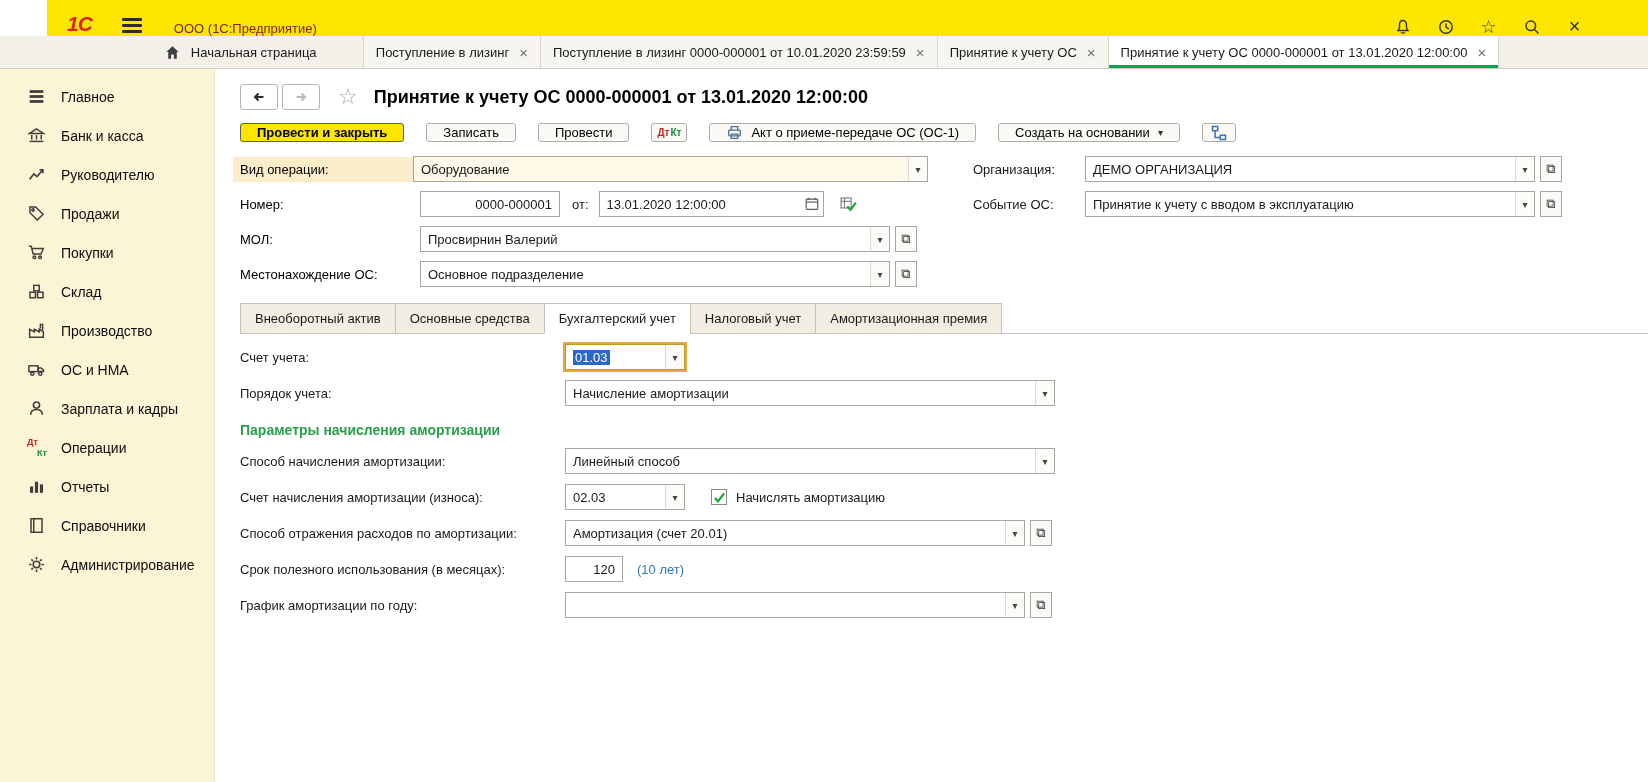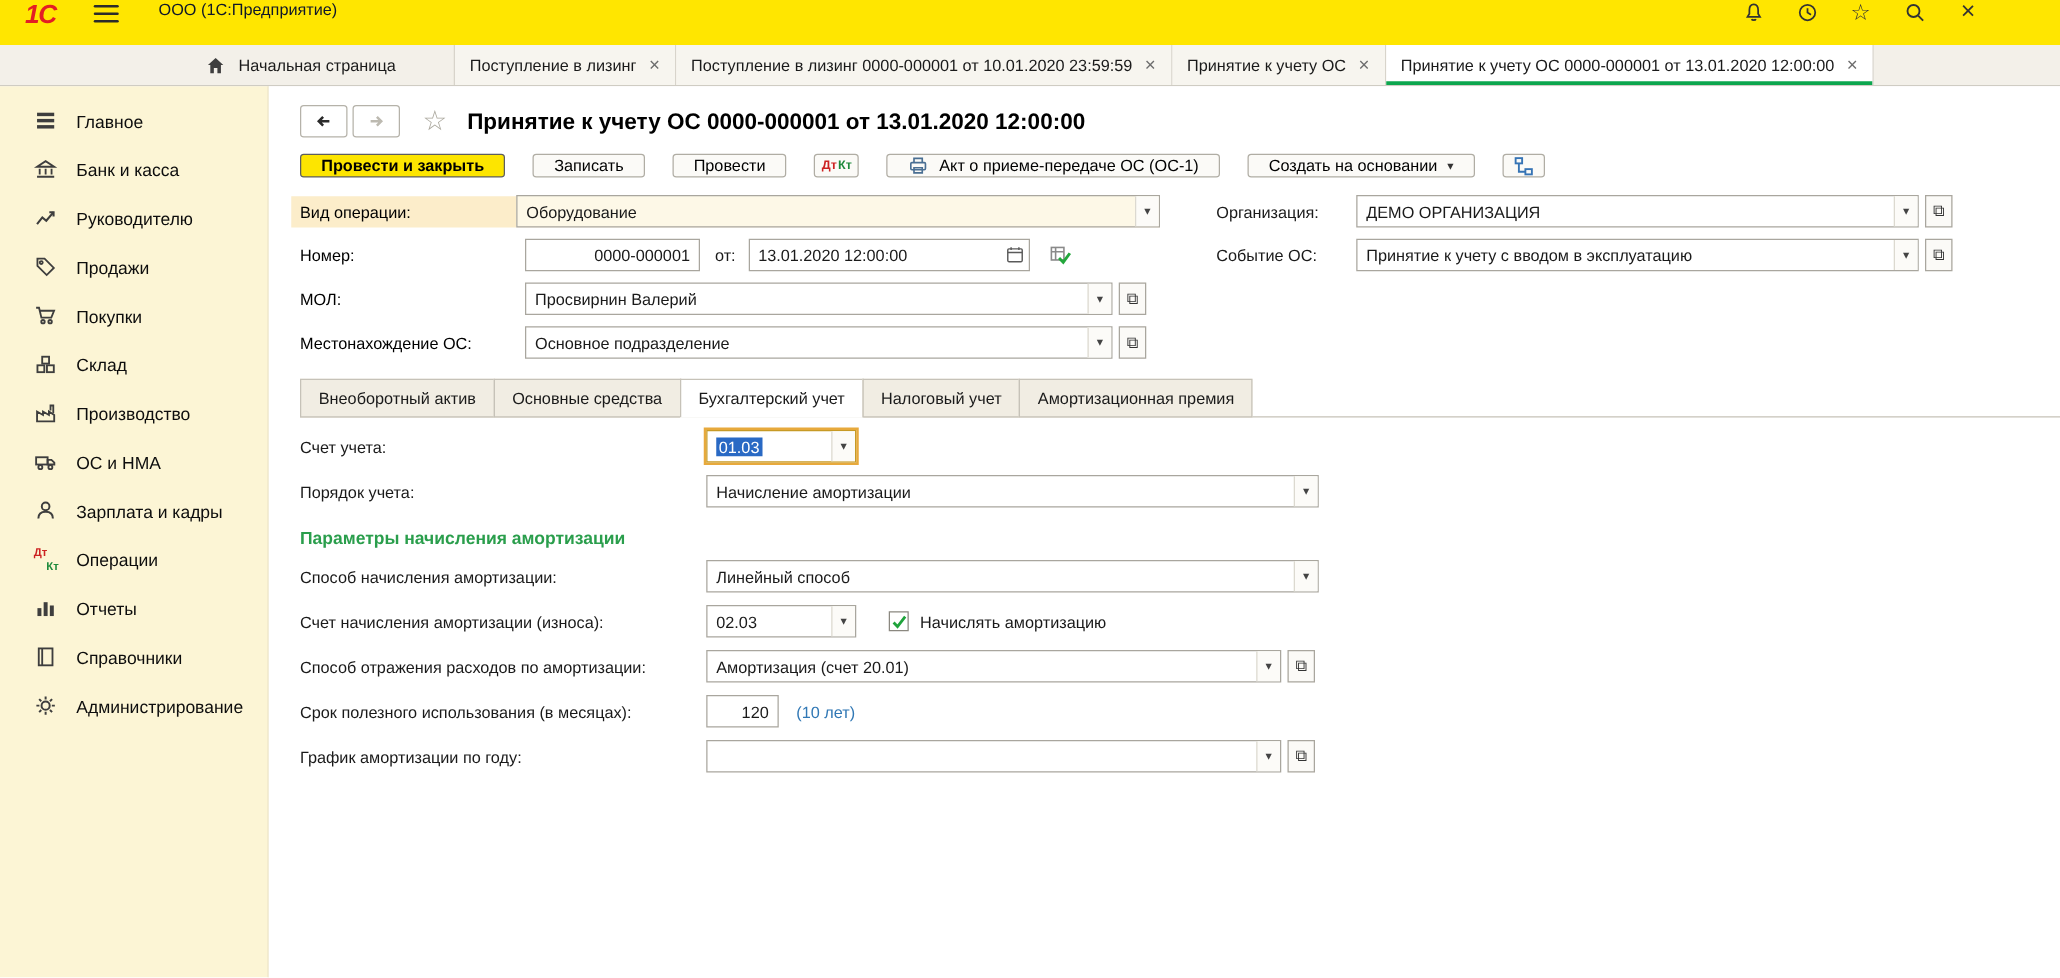--- a/index.html
+++ b/index.html
@@ -6,27 +6,28 @@
   html,body { margin:0; padding:0; }
   body {
     width:1648px; height:782px; overflow:hidden;
     font-family:"Liberation Sans", sans-serif;
     font-size:13px; color:#1a1a1a; background:#fff;
   }
   svg { display:block; }
 
   
   .topbar {
-    height:36px; background:#ffe600; display:flex; align-items:flex-start;
+    height:36px; background:#ffe600; display:flex; align-items:flex-end;
     padding:0 14px;
+    margin-left:47px;
   }
   .logo { color:#e31e24; font-weight:bold; font-style:italic; font-size:21px; margin-left:6px; letter-spacing:-1px; }
   .hamburger { margin-left:30px; width:20px; cursor:pointer; }
   .hamburger div { height:2.5px; background:#2b2b2b; margin:3.5px 0; border-radius:1px; }
-  .app-title { margin-left:32px; font-size:13px; color:#0f172a; }
+  .app-title { margin-left:32px; font-size:13px; color:#7f1d1d; }
   .topbar-right { margin-left:auto; display:flex; align-items:center; gap:24px; margin-right:50px; }
   .tb-ico { color:#333; width:19px; height:19px; display:flex; align-items:center; justify-content:center; font-size:18px; }
 
   
   .tabbar {
     height:33px; background:#f3f0e9; border-bottom:1px solid #cfccc3;
     display:flex; align-items:stretch; font-size:13px;justify-content:center;
   }
   .home-tab {
     width:215px; flex:0 0 215px; display:flex; align-items:center; gap:10px;

